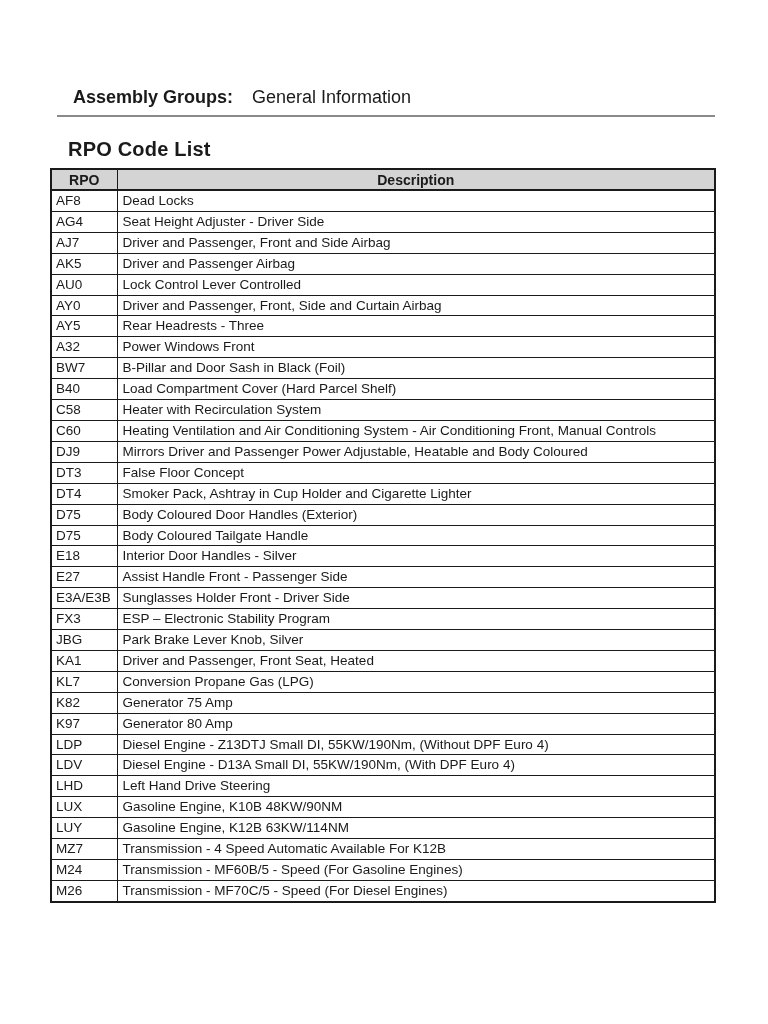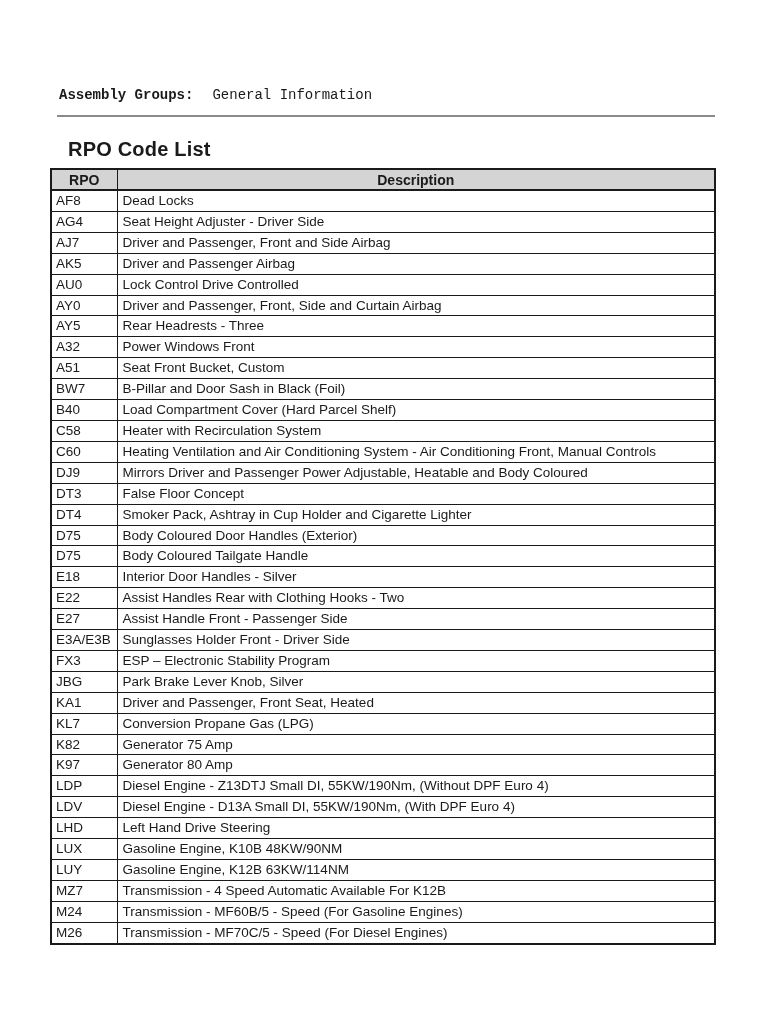--- a/index.html
+++ b/index.html
@@ -10,25 +10,24 @@
   body {
     width: 768px;
     height: 1024px;
     position: relative;
     font-family: "Liberation Sans", sans-serif;
     color: #1a1a1a;
     overflow: hidden;
   }
   .assembly-line {
     position: absolute;
-    left: 59px;
+    left: 73px;
     top: 87px;
-    font-size: 14px;
+    font-size: 18px;
     white-space: nowrap;
-    font-family: Liberation Mono, monospace;
   }
   .assembly-line .label {
     font-weight: bold;
     margin-right: 19px;
   }
   .rule {
     position: absolute;
     left: 57px;
     top: 115px;
     width: 658px;
@@ -116,43 +115,39 @@
     <td class="desc">Driver and Passenger, Front and Side Airbag</td>
   </tr>
 
   <tr>
     <td class="code">AK5</td>
     <td class="desc">Driver and Passenger Airbag</td>
   </tr>
 
   <tr>
     <td class="code">AU0</td>
-    <td class="desc">Lock Control Drive Controlled</td>
+    <td class="desc">Lock Control Lever Controlled</td>
   </tr>
 
   <tr>
     <td class="code">AY0</td>
     <td class="desc">Driver and Passenger, Front, Side and Curtain Airbag</td>
   </tr>
 
   <tr>
     <td class="code">AY5</td>
     <td class="desc">Rear Headrests - Three</td>
   </tr>
 
 
   <tr>
     <td class="code">A32</td>
     <td class="desc">Power Windows Front</td>
   </tr>
 
-  <tr>
-    <td class="code">A51</td>
-    <td class="desc">Seat Front Bucket, Custom</td>
-  </tr>
 
   <tr>
     <td class="code">BW7</td>
     <td class="desc">B-Pillar and Door Sash in Black (Foil)</td>
   </tr>
 
   <tr>
     <td class="code">B40</td>
     <td class="desc">Load Compartment Cover (Hard Parcel Shelf)</td>
   </tr>
@@ -190,24 +185,20 @@
   <tr>
     <td class="code">D75</td>
     <td class="desc">Body Coloured Tailgate Handle</td>
   </tr>
 
   <tr>
     <td class="code">E18</td>
     <td class="desc">Interior Door Handles - Silver</td>
   </tr>
 
-  <tr>
-    <td class="code">E22</td>
-    <td class="desc">Assist Handles Rear with Clothing Hooks - Two</td>
-  </tr>
 
   <tr>
     <td class="code">E27</td>
     <td class="desc">Assist Handle Front - Passenger Side</td>
   </tr>
 
   <tr>
     <td class="code">E3A/E3B</td>
     <td class="desc">Sunglasses Holder Front - Driver Side</td>
   </tr>

